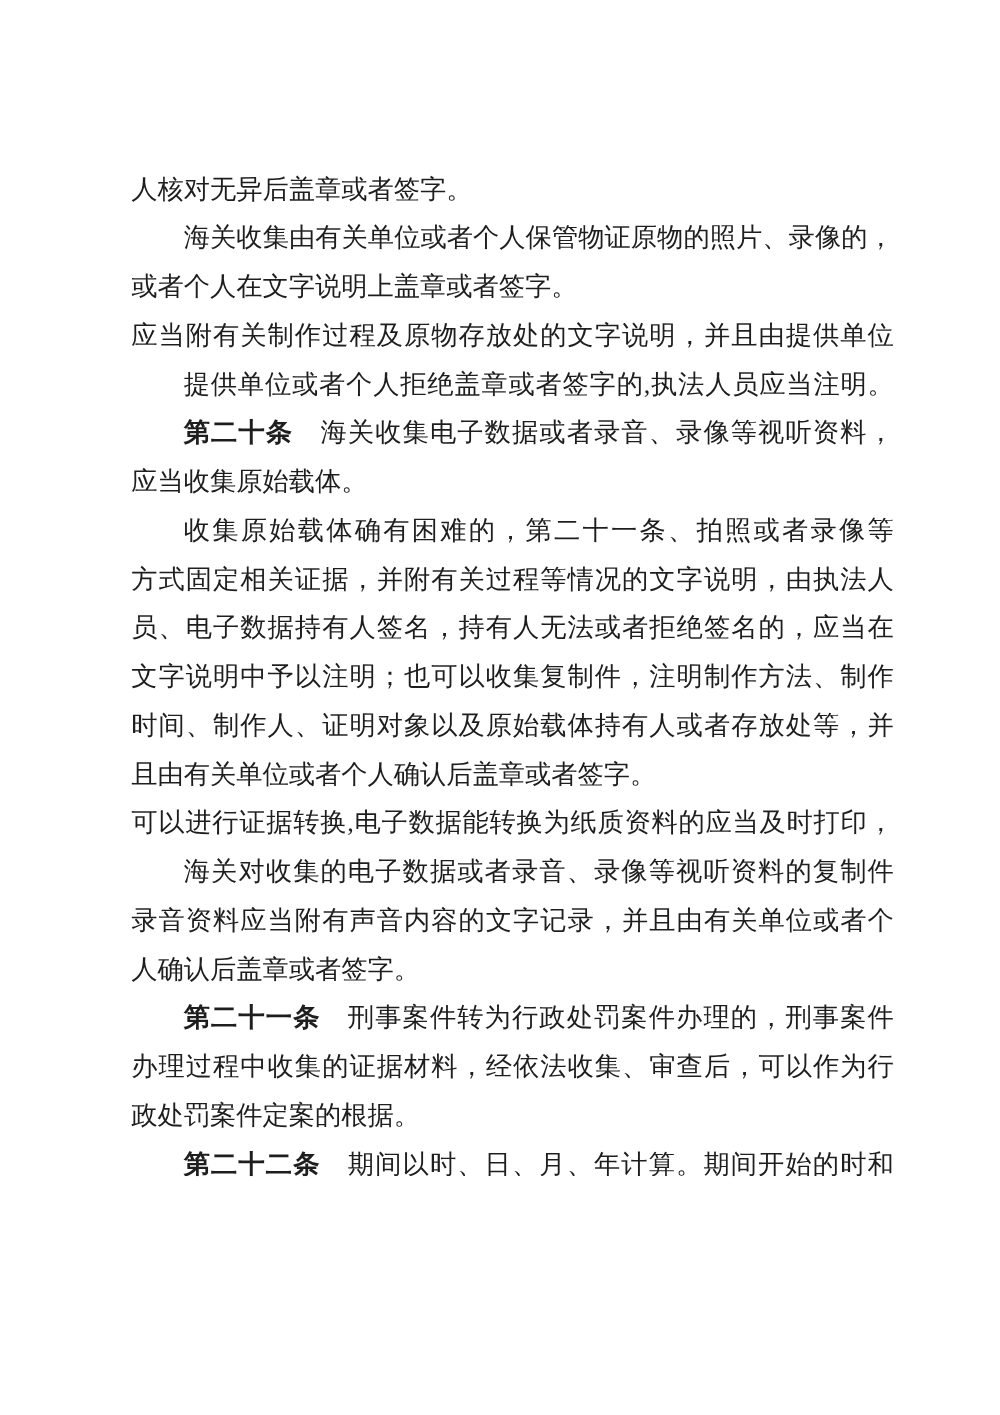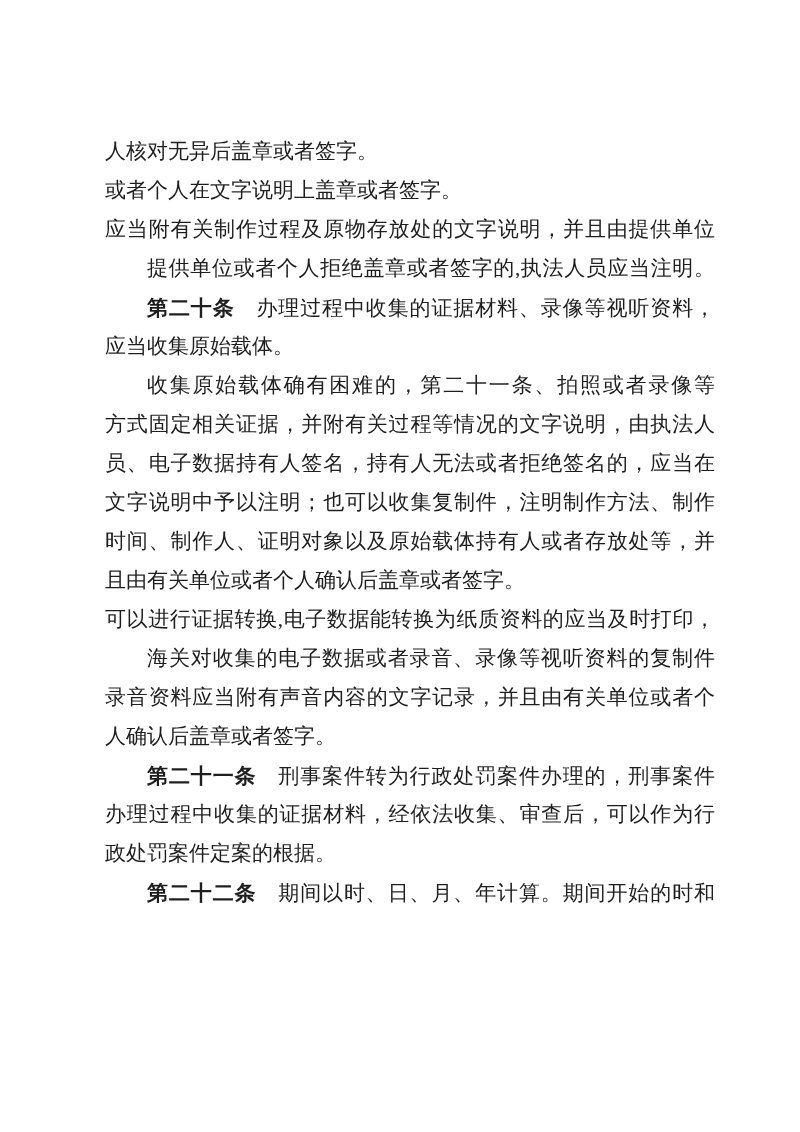--- a/index.html
+++ b/index.html
@@ -50,24 +50,25 @@
     letter-spacing: 1px;
     color: #1e1e1e;
   }
 </style>
 </head>
 <body>
 
 <div class="page">
   <div class="text-block" id="lines">
       <div class="line"><span>人核对无异后盖章或者签字。</span></div>
+      <div class="line j i"><span>海关收集由有关单位或者个人保管物证原物的照片、录像的，</span></div>
       <div class="line"><span>或者个人在文字说明上盖章或者签字。</span></div>
       <div class="line j"><span>应当附有关制作过程及原物存放处的文字说明，并且由提供单位</span></div>
       <div class="line j i"><span>提供单位或者个人拒绝盖章或者签字的,执法人员应当注明。</span></div>
-      <div class="line j i"><span class="art">第二十条</span><span>　办理过程中收集的证据材料、录像等视听资料，</span></div>
+      <div class="line j i"><span class="art">第二十条</span><span>　海关收集电子数据或者录音、录像等视听资料，</span></div>
       <div class="line"><span>应当收集原始载体。</span></div>
       <div class="line j i"><span>收集原始载体确有困难的，第二十一条、拍照或者录像等</span></div>
       <div class="line j"><span>方式固定相关证据，并附有关过程等情况的文字说明，由执法人</span></div>
       <div class="line j"><span>员、电子数据持有人签名，持有人无法或者拒绝签名的，应当在</span></div>
       <div class="line j"><span>文字说明中予以注明；也可以收集复制件，注明制作方法、制作</span></div>
       <div class="line j"><span>时间、制作人、证明对象以及原始载体持有人或者存放处等，并</span></div>
       <div class="line"><span>且由有关单位或者个人确认后盖章或者签字。</span></div>
       <div class="line j"><span>可以进行证据转换,电子数据能转换为纸质资料的应当及时打印，</span></div>
       <div class="line j i"><span>海关对收集的电子数据或者录音、录像等视听资料的复制件</span></div>
       <div class="line j"><span>录音资料应当附有声音内容的文字记录，并且由有关单位或者个</span></div>

